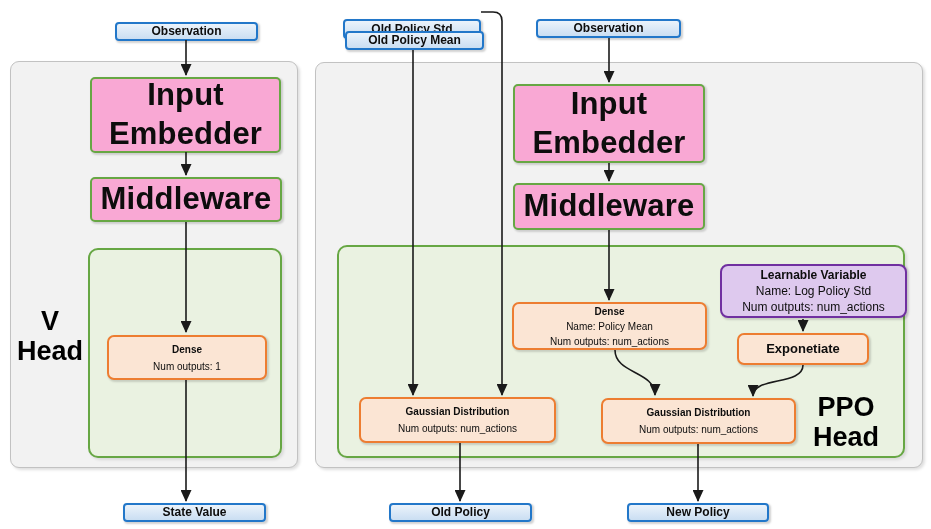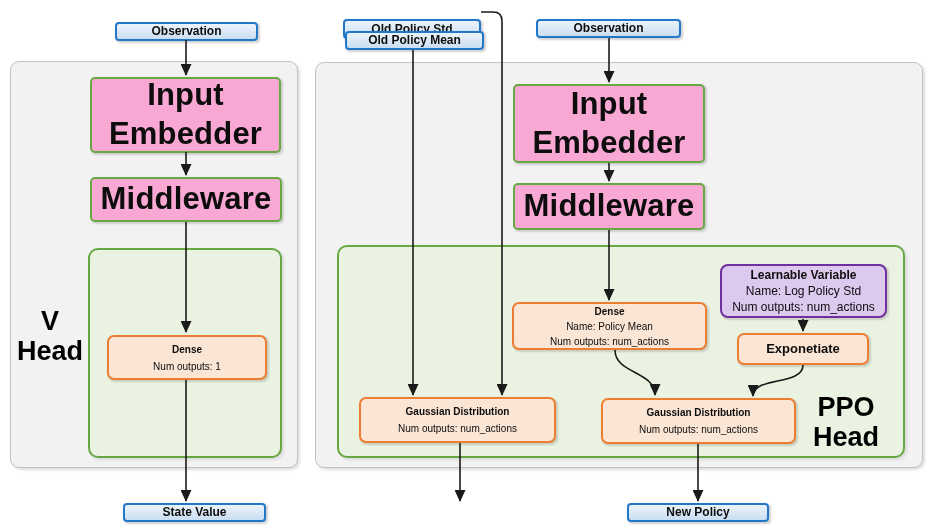--- a/index.html
+++ b/index.html
@@ -107,40 +107,43 @@
   <div class="node green-big" style="left:513px; top:183px; width:192px; height:47px;">
     <span>Middleware</span>
   </div>
 
   <div class="node orange lh15" style="left:512px; top:302px; width:195px; height:48px;">
     <span class="t">Dense</span>
     <span class="sub">Name: Policy Mean</span>
     <span class="sub">Num outputs: num_actions</span>
   </div>
 
-  <div class="node purple lh16" style="left:720px; top:264px; width:167px; height:54px;">
+  <div class="node purple lh16" style="left:720px; top:264px; width:187px; height:54px;">
     <span class="t">Learnable Variable</span>
     <span class="sub">Name: Log Policy Std</span>
     <span class="sub">Num outputs: num_actions</span>
   </div>
 
   <div class="node orange" style="left:737px; top:333px; width:132px; height:32px; font-size:13px; font-weight:bold;">
     <span>Exponetiate</span>
   </div>
 
   <div class="node orange lh17" style="left:359px; top:397px; width:197px; height:46px;">
     <span class="t">Gaussian Distribution</span>
     <span class="sub">Num outputs: num_actions</span>
   </div>
 
   <div class="node orange lh17" style="left:601px; top:398px; width:195px; height:46px;">
     <span class="t">Gaussian Distribution</span>
     <span class="sub">Num outputs: num_actions</span>
   </div>
 
+  <div class="node blue" style="left:389px; top:503px; width:143px; height:19px;">
+    <span>Old Policy</span>
+  </div>
 
   <div class="node blue" style="left:627px; top:503px; width:142px; height:19px;">
     <span>New Policy</span>
   </div>
 
   <svg class="arrows" width="931" height="529" viewBox="0 0 931 529">
     <defs>
       <marker id="ah" markerUnits="userSpaceOnUse" markerWidth="12" markerHeight="11" refX="11" refY="5.5" orient="auto">
         <path d="M0,0 L12,5.5 L0,11 Z" fill="#1a1a1a"></path>
       </marker>

